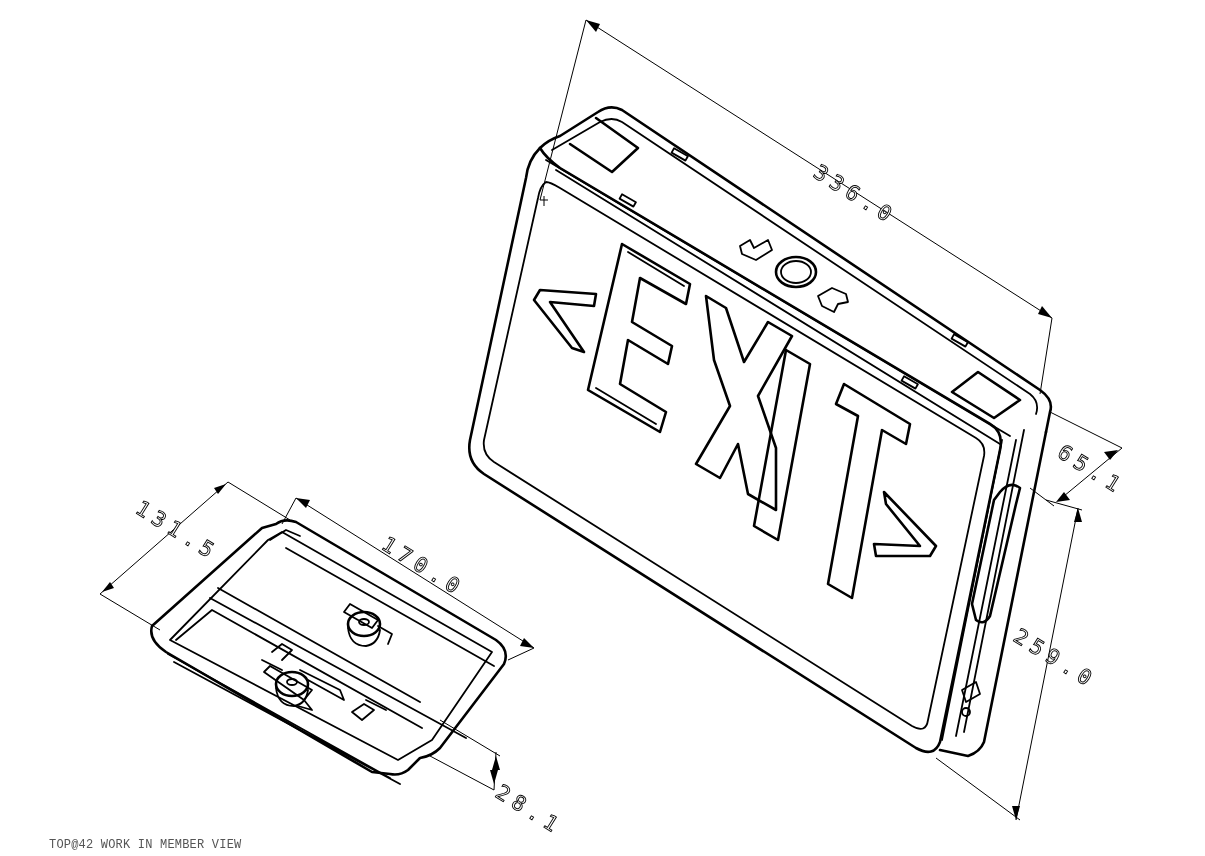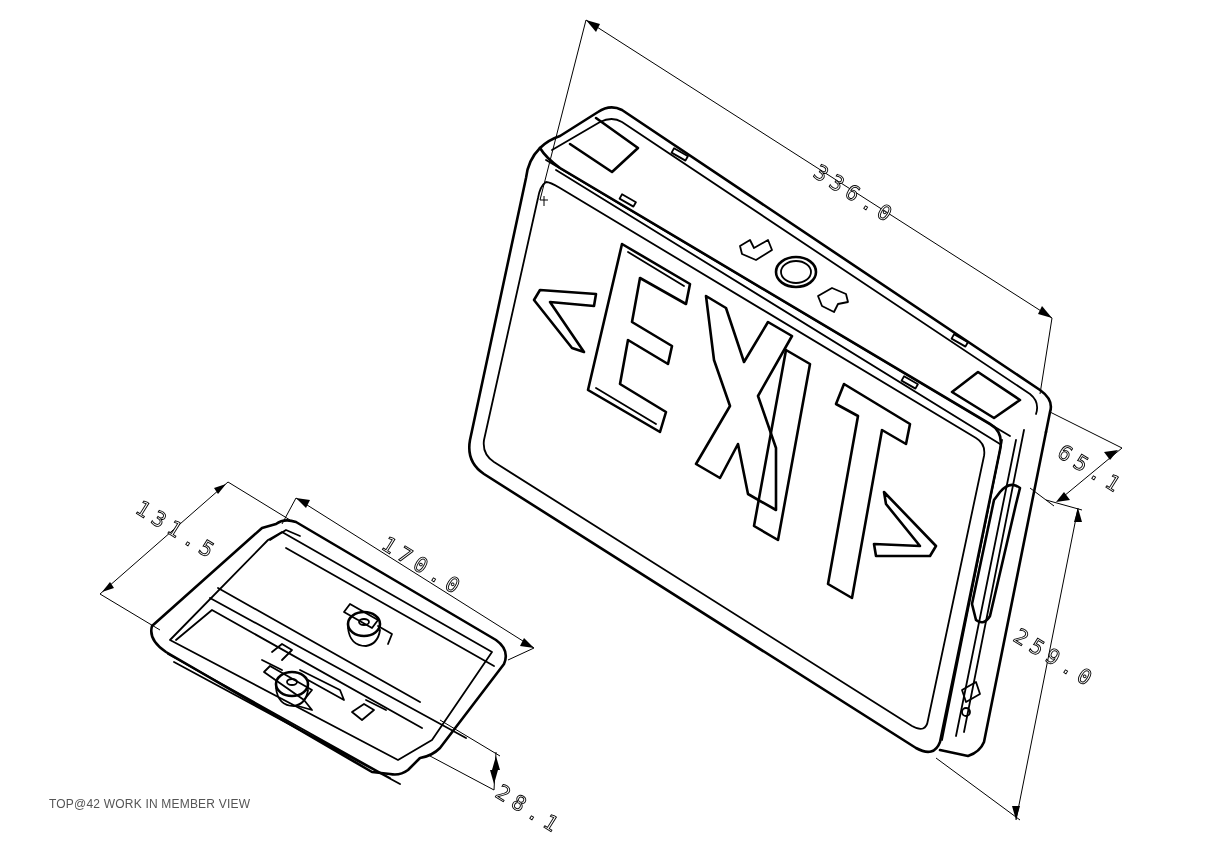--- a/index.html
+++ b/index.html
@@ -3,21 +3,21 @@
 <meta charset="utf-8">
 <style>
   html, body { margin: 0; padding: 0; background: #ffffff; }
   body { width: 1205px; height: 856px; position: relative; overflow: hidden; font-family: "DejaVu Sans", sans-serif; }
   #canvas { position: absolute; left: 0; top: 0; width: 1205px; height: 856px; }
   .thick { fill: none; stroke: #000; stroke-width: 2.6; stroke-linejoin: round; stroke-linecap: round; }
   .med { fill: none; stroke: #000; stroke-width: 1.8; stroke-linejoin: round; stroke-linecap: round; }
   .thin { fill: none; stroke: #000; stroke-width: 1; }
   .dimtext { font-family: "DejaVu Sans Mono", monospace; font-size: 21px; fill: #fff; stroke: #000; stroke-width: 0.9; letter-spacing: 6px; }
   .arrow { fill: #000; stroke: none; }
-  .footer { position: absolute; left: 49px; top: 797px; font-family: Liberation Sans, sans-serif; font-size: 12px; color: #555; letter-spacing: 0.2px; }
+  .footer { position: absolute; left: 49px; top: 838px; font-family: Liberation Mono, monospace; font-size: 12px; color: #555; letter-spacing: 0.2px; }
 </style>
 </head>
 <body>
 
 <svg id="canvas" viewBox="0 0 1205 856" xmlns="http://www.w3.org/2000/svg">
 
   <g>
 
     <path class="thick" d="M540,148 Q548,140 560,136 L598,112 Q610,104 622,110 L1040,390 Q1054,400 1050,412 L1046,432"></path>
     <path class="med" d="M552,150 L600,122 Q612,116 622,122 L1030,394 Q1040,402 1036,414"></path>

